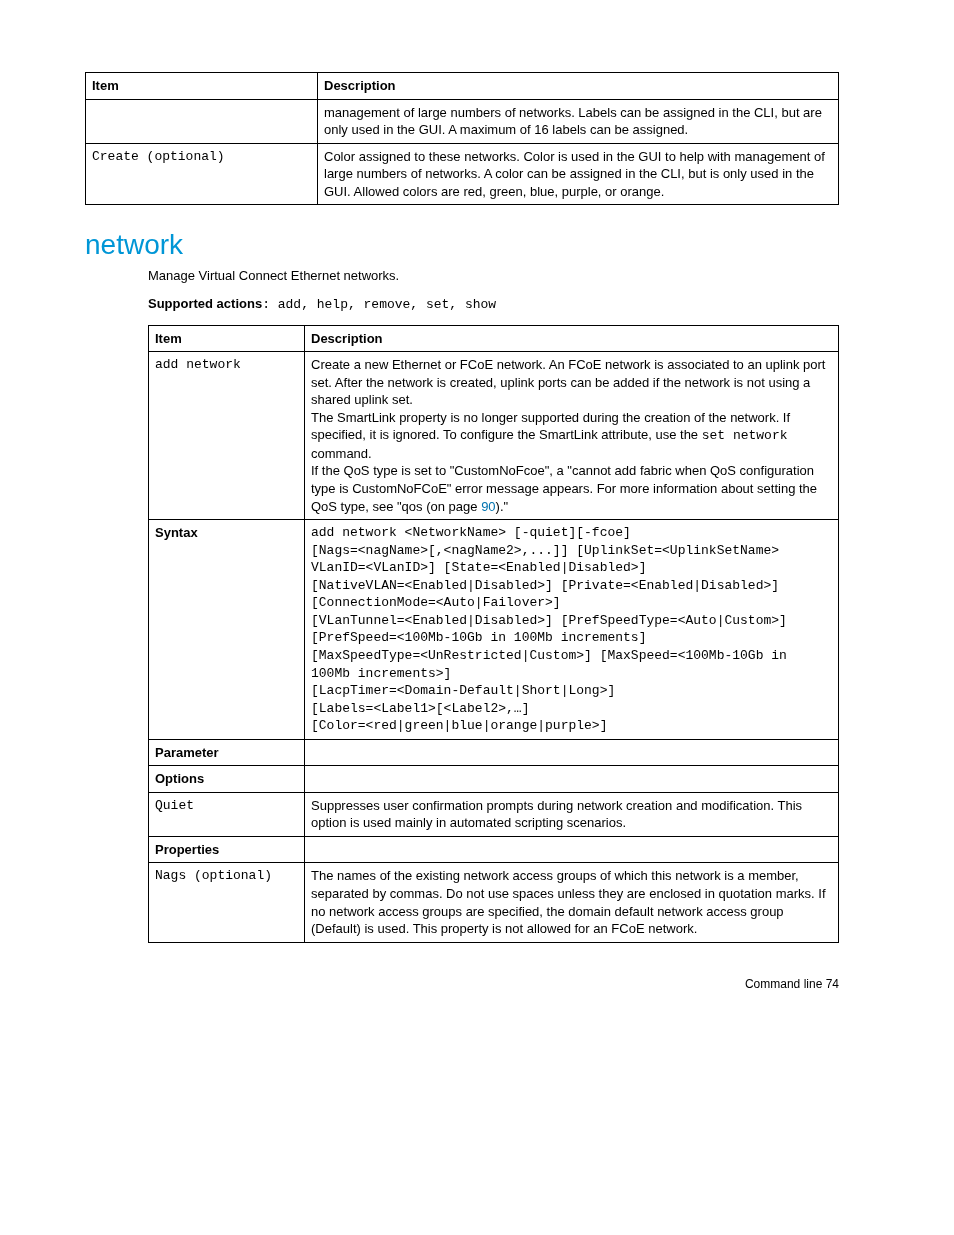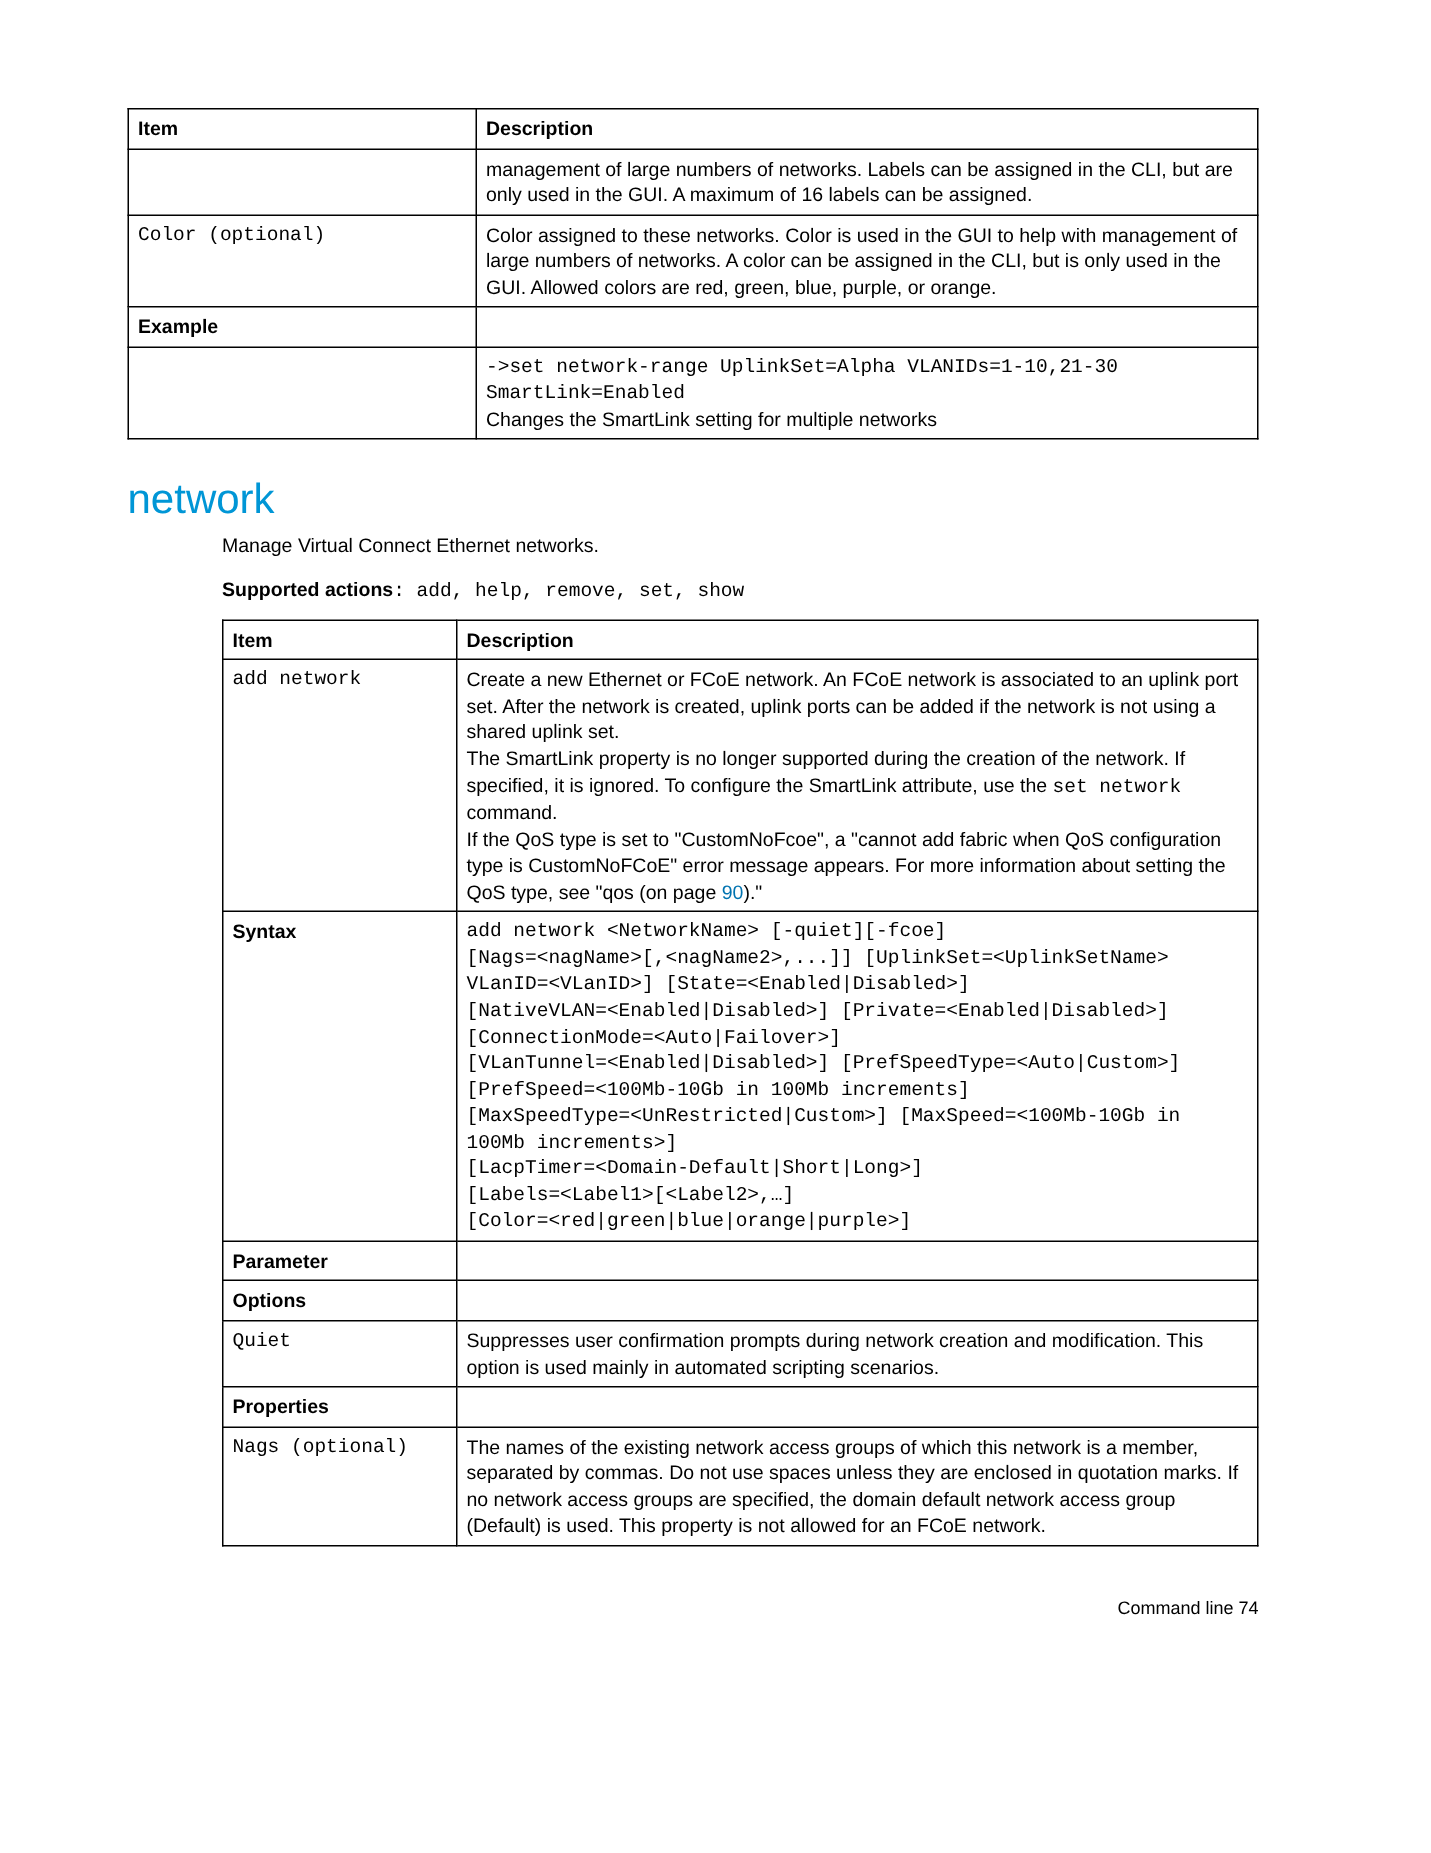--- a/index.html
+++ b/index.html
@@ -58,33 +58,22 @@
     <tbody>
         <tr>
       <th>Item</th>
       <th>Description</th>
     </tr>
     <tr>
       <td></td>
       <td>management of large numbers of networks. Labels can be assigned in the CLI, but are only used in the GUI. A maximum of 16 labels can be assigned.</td>
     </tr>
     <tr>
-      <td class="mono">Color (optional)</td>
+      <td class="mono">Create (optional)</td>
       <td>Color assigned to these networks. Color is used in the GUI to help with management of large numbers of networks. A color can be assigned in the CLI, but is only used in the GUI. Allowed colors are red, green, blue, purple, or orange.</td>
-    </tr>
-    <tr class="section-header">
-      <td>Example</td>
-      <td></td>
-    </tr>
-    <tr>
-      <td></td>
-      <td>
-        <span class="mono" style="white-space:pre-wrap;display:block">-&gt;set network-range UplinkSet=Alpha VLANIDs=1-10,21-30 SmartLink=Enabled</span>
-        <span>Changes the SmartLink setting for multiple networks</span>
-      </td>
     </tr>
   </tbody>
     </table>
 
   <h1 class="h1">network</h1>
 
   <div class="indent">
     <p class="para">Manage Virtual Connect Ethernet networks.</p>
     <p class="para">
       <span class="bold">Supported actions</span><span class="mono">: add, help, remove, set, show</span>

